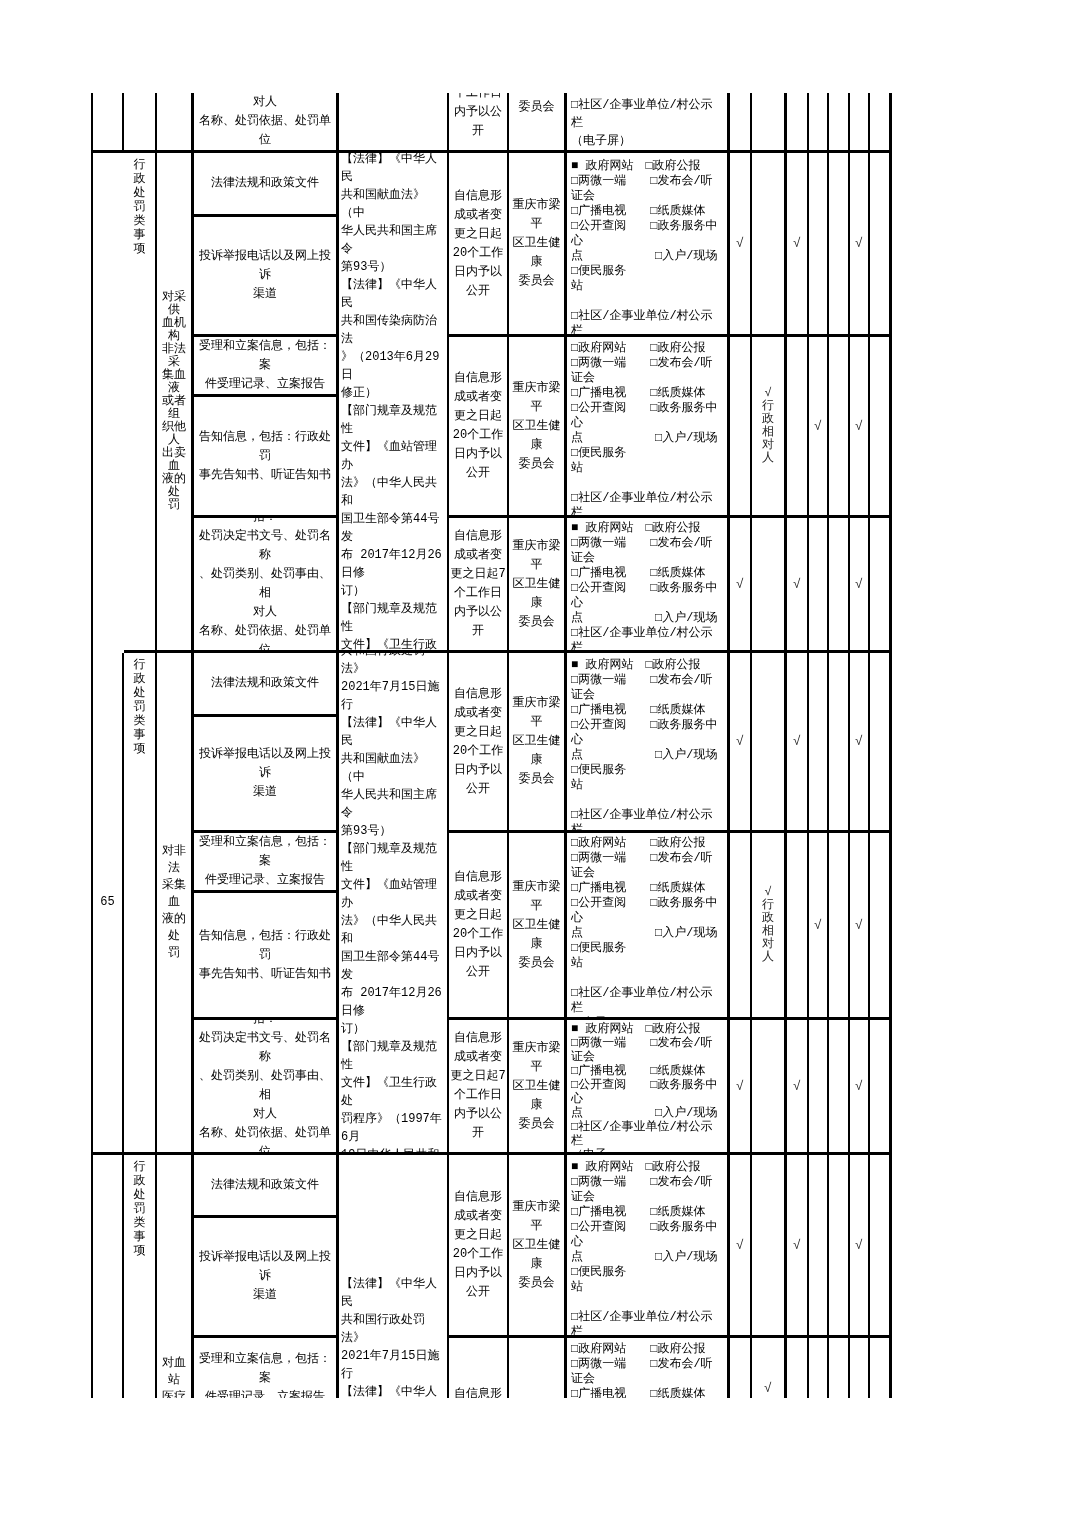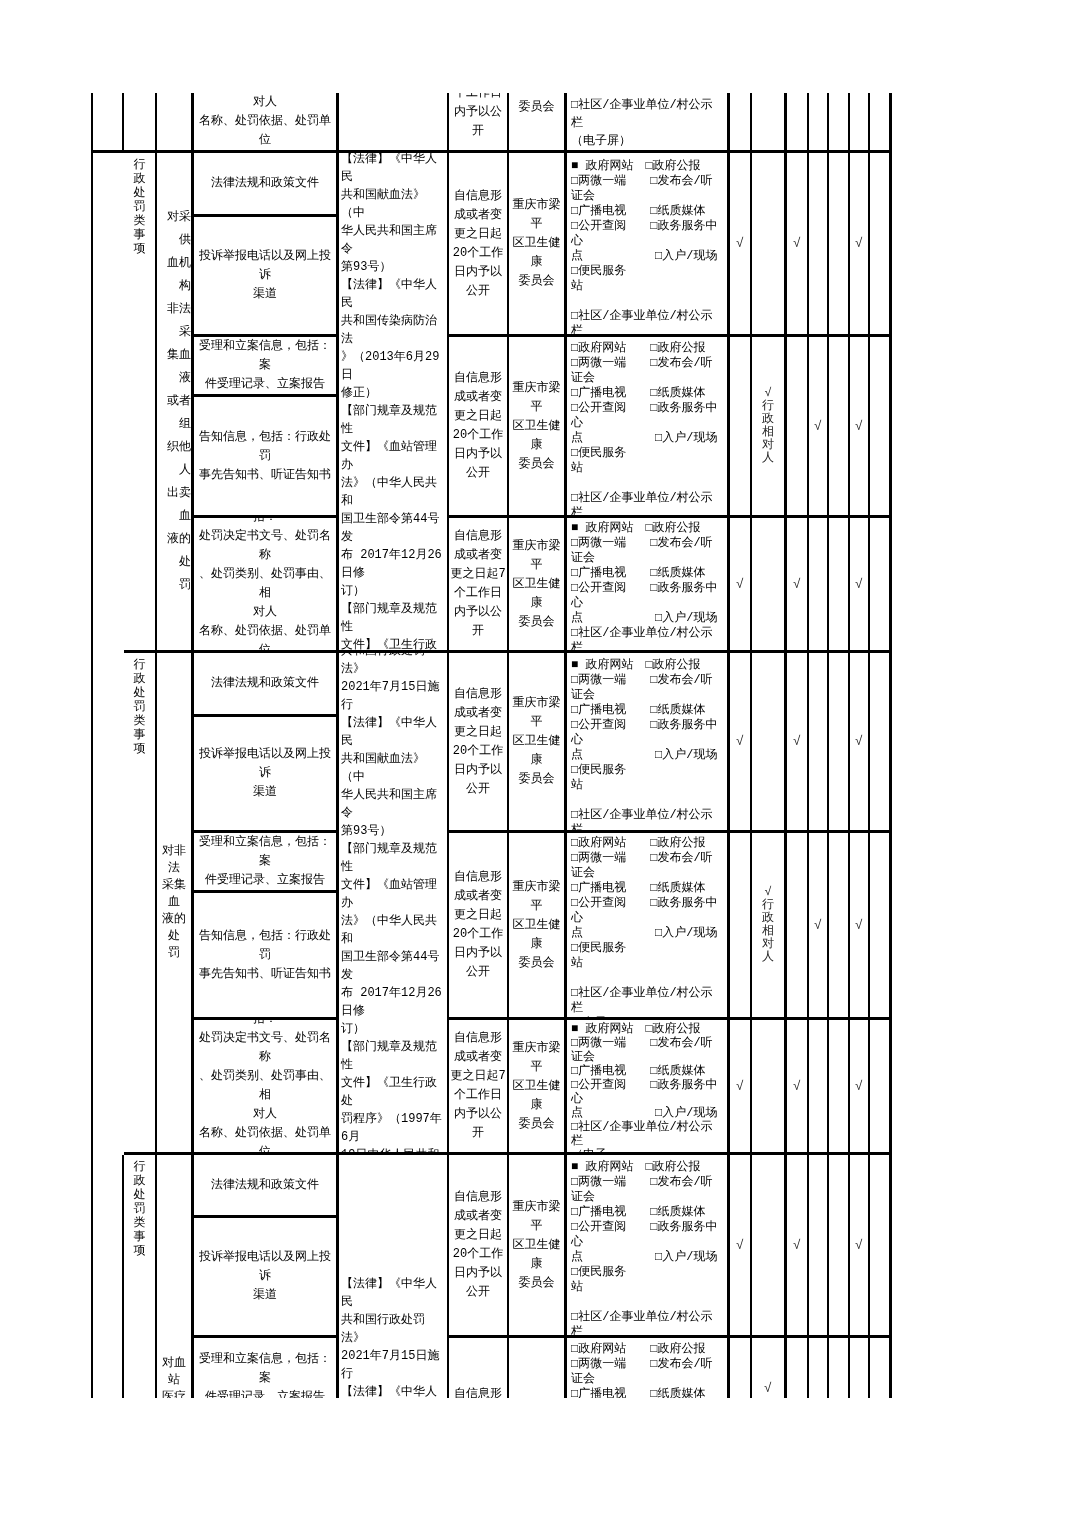--- a/index.html
+++ b/index.html
@@ -75,21 +75,21 @@
       <div class="cell tc" style="left: 31px; top: 60px; width: 33px; height: 500px;">
         <span class="txt" style="line-height: 14px; padding-top: 5px;">行
 政
 处
 罚
 类
 事
 项</span>
       </div>
       <div class="cell vc tr" style="left: 64px; top: 60px; width: 37px; height: 500px;">
-        <span class="txt" style="line-height: 23px; text-align: right;">对采供
+        <span class="txt" style="line-height: 13px;">对采供
 血机构
 非法采
 集血液
 或者组
 织他人
 出卖血
 液的处
 罚</span>
       </div>
       <div class="cell vc tr" style="left: 101px; top: 60px; width: 145px; height: 64px;">
@@ -275,20 +275,23 @@
       </div>
       <div class="cell" style="left: 736px; top: 425px; width: 21px; height: 135px;">
         <span class="txt"></span>
       </div>
       <div class="cell vc chk" style="left: 757px; top: 425px; width: 20px; height: 135px;">
         <span class="txt">√</span>
       </div>
       <div class="cell tr" style="left: 777px; top: 425px; width: 22px; height: 135px;">
         <span class="txt"></span>
       </div>
+      <div class="cell vc" style="left: 0px; top: 560px; width: 31px; height: 502px;">
+        <span class="txt">65</span>
+      </div>
       <div class="cell tc" style="left: 31px; top: 560px; width: 33px; height: 502px;">
         <span class="txt" style="line-height: 14px; padding-top: 5px;">行
 政
 处
 罚
 类
 事
 项</span>
       </div>
       <div class="cell vc tr" style="left: 64px; top: 560px; width: 37px; height: 502px;">

